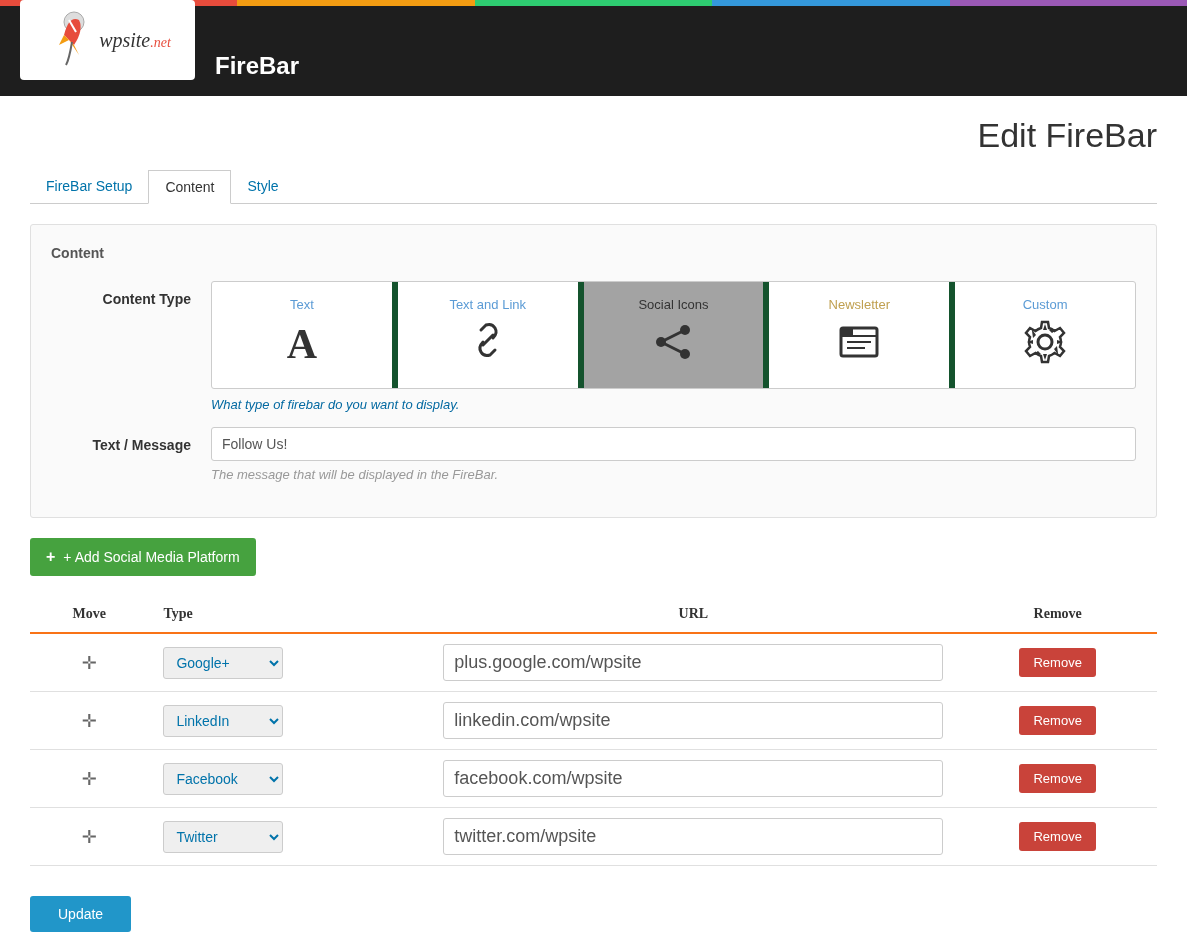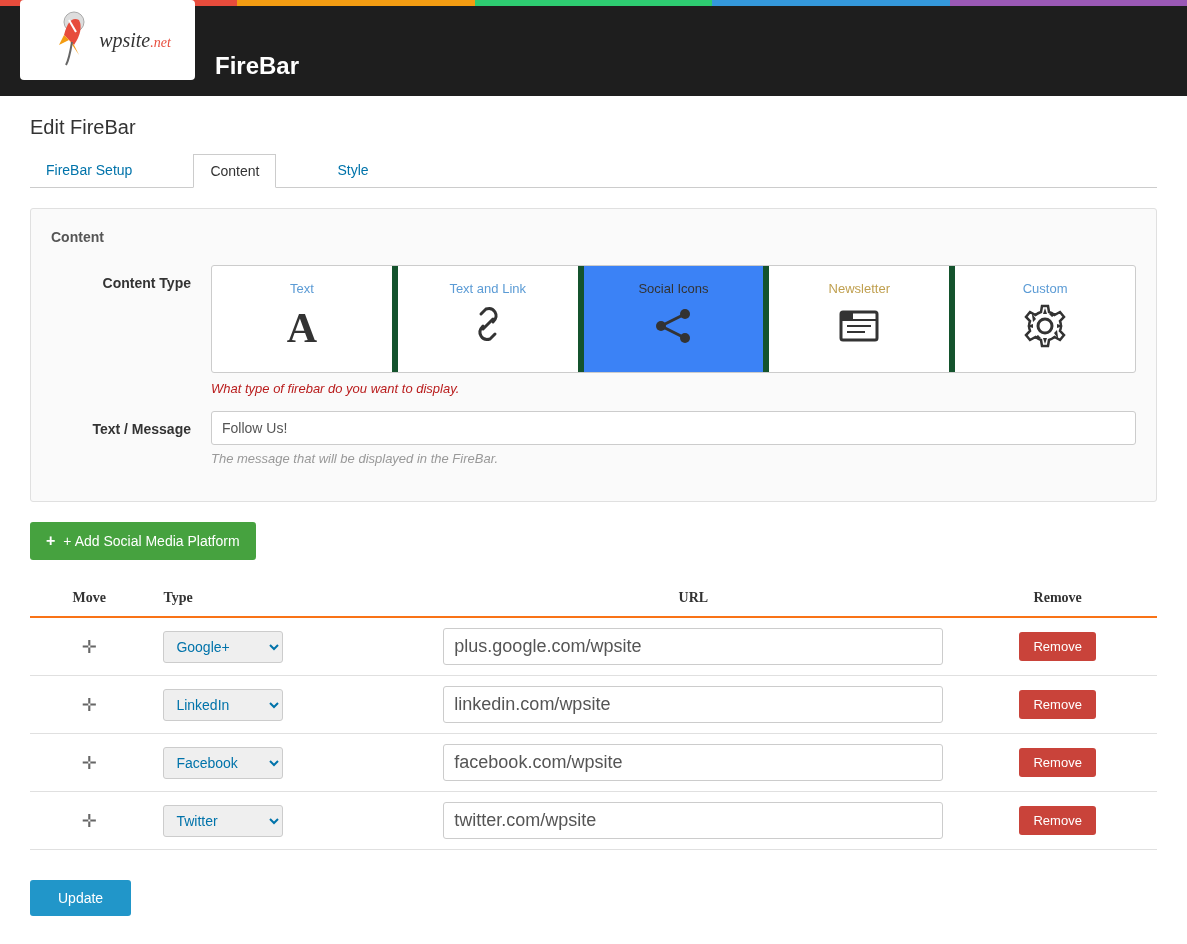--- a/index.html
+++ b/index.html
@@ -5,48 +5,48 @@
     * { box-sizing: border-box; margin: 0; padding: 0; }
     body { font-family: Arial, sans-serif; font-size: 14px; background: #f1f1f1; color: #333; }
 
     
     .header { background: #1e1e1e; display: flex; align-items: flex-end; padding: 16px 20px; height: 90px; }
     .header-logo { background: white; border-radius: 4px; width: 175px; height: 80px; display: flex; align-items: center; justify-content: center; margin-right: 20px; }
     .header-title { color: white; font-size: 24px; font-weight: bold; }
 
     
     .page-content { background: white; padding: 20px 30px; min-height: calc(100vh - 90px); }
-    .page-title { font-size: 20px; font-weight: normal; color: #333; margin-bottom: 15px; }
-
-    
-    .tabs { display: flex; border-bottom: 1px solid #ccc; margin-bottom: 20px; gap: 45px; }
+    .page-title { font-size: 34px; font-weight: normal; color: #333; margin-bottom: 15px; text-align: right; }
+
+    
+    .tabs { display: flex; border-bottom: 1px solid #ccc; margin-bottom: 20px; }
     .tab { padding: 8px 16px; cursor: pointer; font-size: 14px; color: #555; border: 1px solid transparent; border-bottom: none; margin-bottom: -1px; }
     .tab.active { border: 1px solid #ccc; border-bottom: 1px solid white; background: white; color: #333; }
     .tab.link-style { color: #0073aa; border: none; border-bottom: none; }
 
     
     .content-box { border: 1px solid #e0e0e0; border-radius: 3px; padding: 20px; background: #fafafa; margin-bottom: 20px; }
     .content-box-title { font-size: 14px; font-weight: bold; margin-bottom: 20px; color: #555; }
 
     
     .field-row { display: flex; align-items: flex-start; margin-bottom: 15px; }
     .field-label { width: 160px; text-align: right; padding-right: 20px; font-weight: bold; font-size: 14px; padding-top: 10px; flex-shrink: 0; }
     .field-value { flex: 1; }
 
     
     .content-types { display: flex; border: 1px solid #ccc; border-radius: 3px; overflow: hidden; background: white; }
     .content-type-option { flex: 1; text-align: center; padding: 15px 10px; cursor: pointer; border-right: 6px solid #14532d; transition: background 0.2s; }
     .content-type-option:last-child { border-right: none; }
-    .content-type-option.selected { background: #3b82f6; }
+    .content-type-option.selected { background: #a3a3a3; }
     .content-type-option .ct-label { font-size: 13px; color: #5b9bd5; margin-bottom: 8px; }
     .content-type-option.selected .ct-label { color: #333; }
     .content-type-option .ct-icon { font-size: 40px; color: #333; }
     .content-type-option:nth-child(4) .ct-label { color: #c0a050; }
 
-    .helper-text { font-size: 13px; color: #b91c1c; font-style: italic; margin-top: 8px; }
+    .helper-text { font-size: 13px; color: #0369a1; font-style: italic; margin-top: 8px; }
 
     
     .text-input { width: 100%; padding: 8px 10px; border: 1px solid #ccc; border-radius: 3px; font-size: 14px; color: #555; }
     .helper-text-gray { font-size: 13px; color: #999; font-style: italic; margin-top: 6px; }
 
     
     .add-btn { background: #46a23f; color: white; border: none; padding: 10px 16px; border-radius: 3px; cursor: pointer; font-size: 14px; display: flex; align-items: center; gap: 6px; margin-bottom: 20px; }
 
     
     .social-table { width: 100%; border-collapse: collapse; margin-bottom: 20px; }

